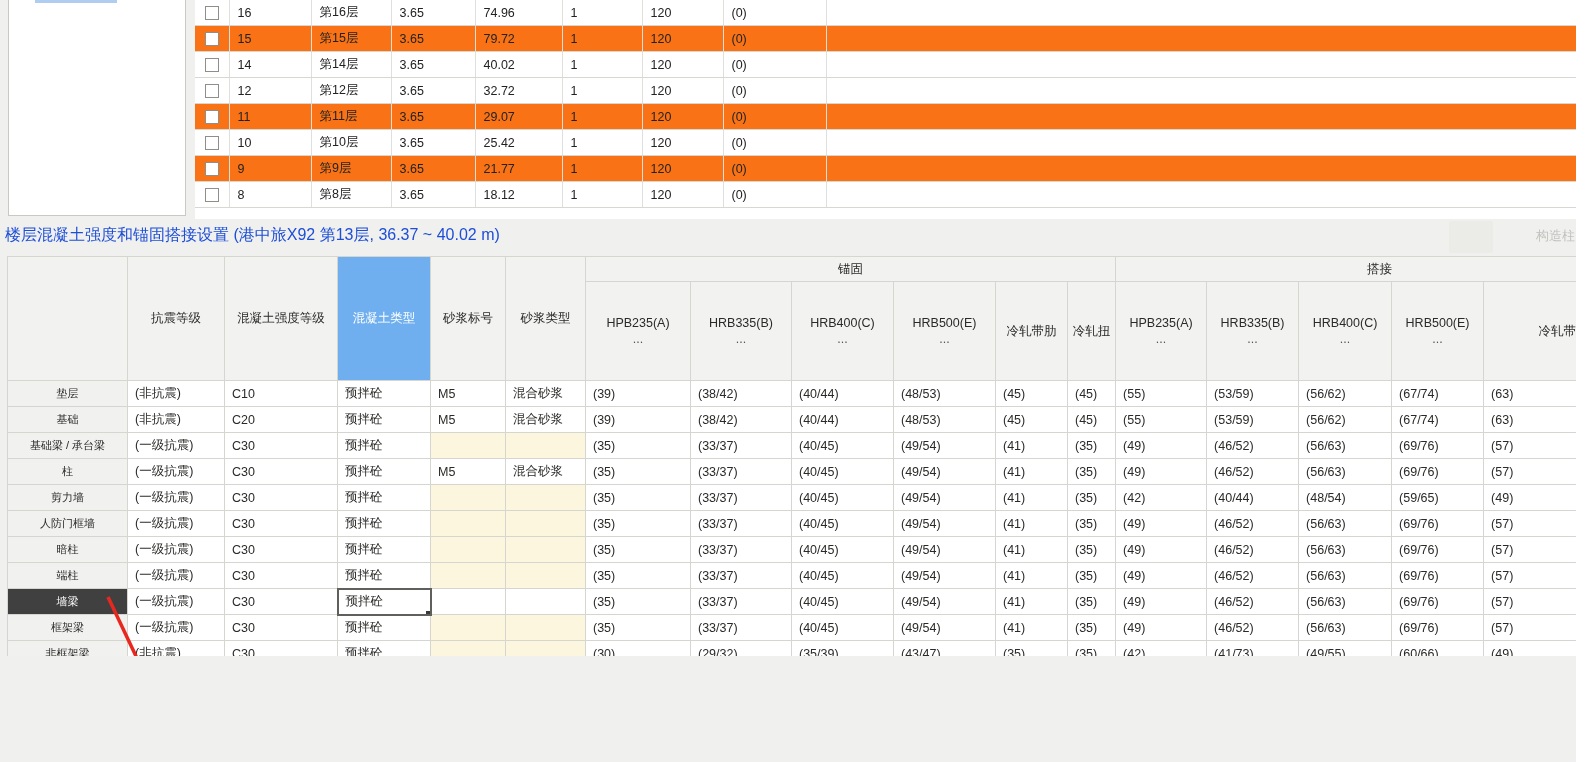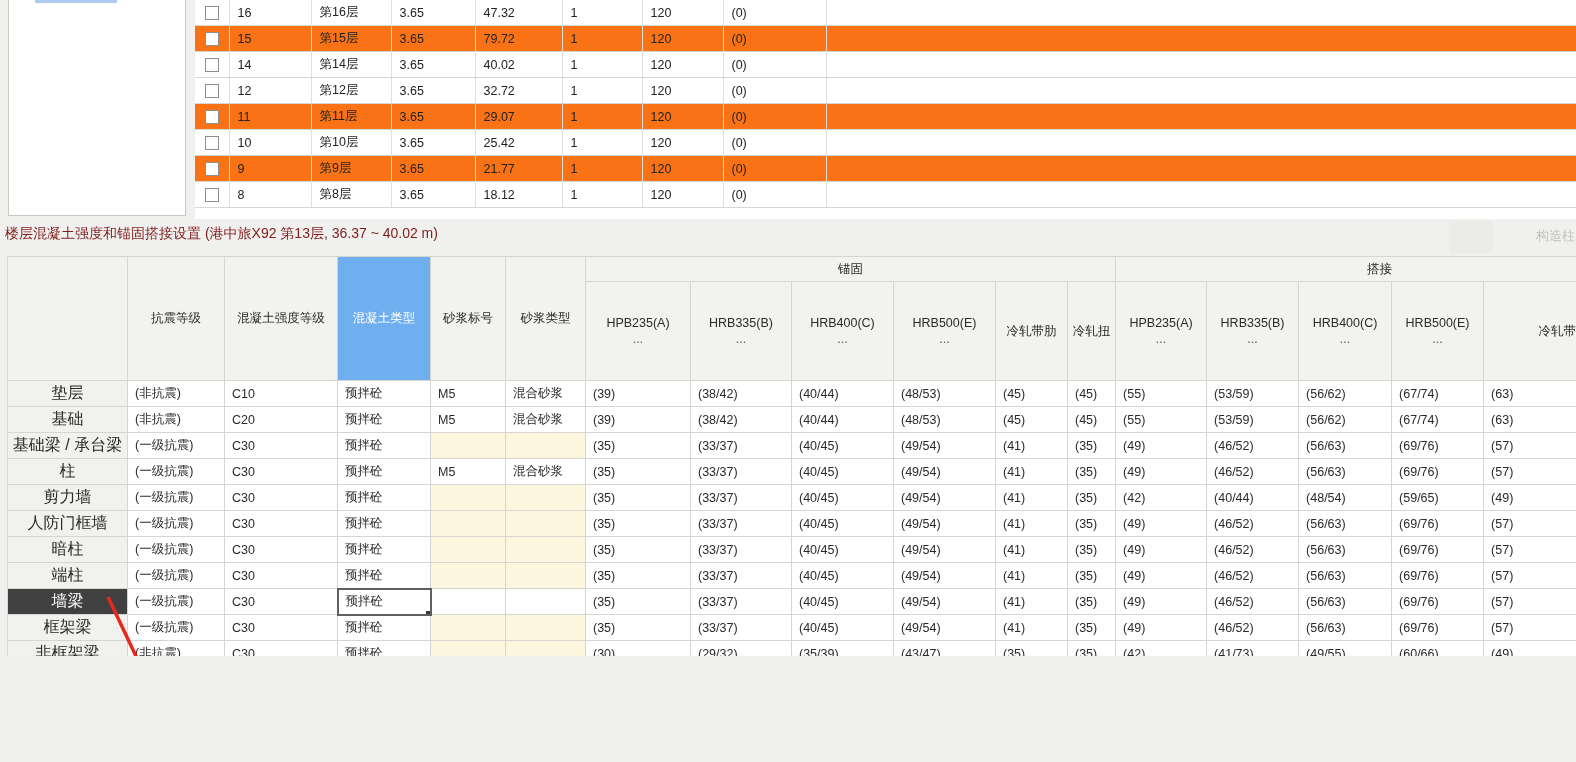--- a/index.html
+++ b/index.html
@@ -12,33 +12,33 @@
   
   .floor-wrap{position:absolute;left:195px;top:0;width:1381px;height:219px;overflow:hidden;background:#fff;}
   table.floor{border-collapse:collapse;table-layout:fixed;width:1381px;}
   table.floor td{height:25px;border-bottom:1px solid #d8d8d3;border-right:1px solid #e0e0db;font-size:12.5px;color:#222;padding:0 0 0 8px;white-space:nowrap;overflow:hidden;}
   table.floor tr.alt td{background:#f97316;}
   table.floor td.cbcell{padding:0;text-align:center;}
   .cb{width:14px;height:14px;border:1px solid #8f8f8a;background:#fff;margin:0 auto;box-sizing:border-box;}
   td.spacer{padding:0;position:relative;}
   .ring{position:absolute;top:0;left:0;right:0;bottom:0;border:2px solid #4d9be8;}
 
-  .section-title{position:absolute;left:5px;top:225px;font-size:14px;color:#7f1d1d;white-space:nowrap;}
+  .section-title{position:absolute;left:5px;top:225px;font-size:16px;color:#1d4ed8;white-space:nowrap;}
 
   
   .settings-wrap{position:absolute;left:7px;top:256px;width:1569px;height:426px;overflow:hidden;background:#fff;}
   table.settings{border-collapse:collapse;table-layout:fixed;width:1636px;}
   table.settings th,table.settings td{border:1px solid #d6d6d1;font-weight:normal;font-size:12.5px;color:#2a2a28;white-space:nowrap;overflow:hidden;box-sizing:border-box;}
   table.settings th{background:#f2f2f0;text-align:center;}
   table.settings th.group{height:25px;}
   table.settings th.sub{height:99px;vertical-align:middle;}
   table.settings th .sub2{color:#555552;margin-top:2px;}
   table.settings th.hl{background:#6fafef;color:#fff;}
   table.settings td{height:26px;padding:0 0 0 7px;background:#fff;}
-  table.settings td.rowlabel{background:#f1f1ef;text-align:center;padding:0 2px;font-size:16px;}
+  table.settings td.rowlabel{background:#f1f1ef;text-align:center;padding:0 2px;font-size:11px;}
   table.settings td.rowlabel.hl{background:#404040;color:#fff;}
   table.settings td.yellow{background:#fbf6dd;}
   table.settings td.selected-cell{position:relative;border:2px solid #5f5f5c;}
   .fill-handle{position:absolute;right:-2px;bottom:-3px;width:6px;height:6px;background:#3a3a38;}
 
   
   .bottom-strip{position:absolute;left:0;top:738px;width:1576px;height:24px;background:#f0f0ee;border-top:1px solid #d4d4cf;}
   .hthumb{position:absolute;left:559px;top:748px;width:82px;height:10px;background:#cdcdc8;}
   .btn{position:absolute;top:672px;height:31px;background:#fff;border:1px solid #b1b1ac;border-radius:3px;font-size:13px;color:#1e1e1c;display:flex;align-items:center;justify-content:center;box-sizing:border-box;cursor:default;}
   .red-box{position:absolute;left:132px;top:687px;width:136px;height:49px;border:3px solid #e8281e;border-radius:8px;pointer-events:none;}
@@ -79,21 +79,21 @@
           <col style="width:750px">
       </colgroup>
       <tbody id="floor-tbody">
           <tr>
             <td class="cbcell">
               <div class="cb"></div>
             </td>
             <td>16</td>
             <td>第16层</td>
             <td>3.65</td>
-            <td>47.32</td>
+            <td>74.96</td>
             <td>1</td>
             <td>120</td>
             <td>(0)</td>
             <td class="spacer"></td>
           </tr>
           <tr class="alt">
             <td class="cbcell">
               <div class="cb"></div>
             </td>
             <td>15</td>

